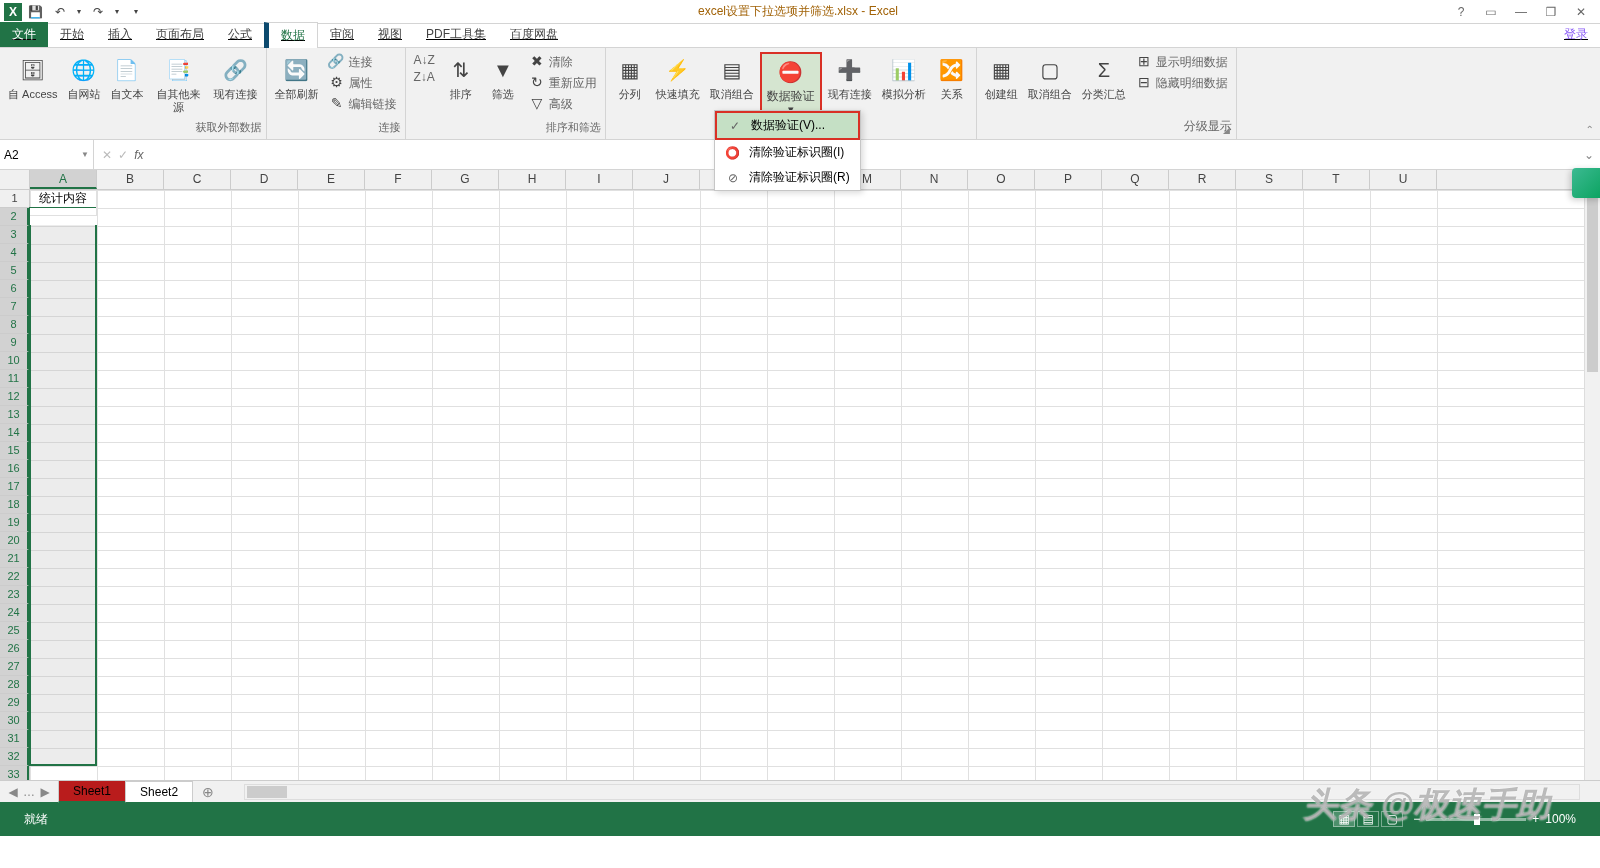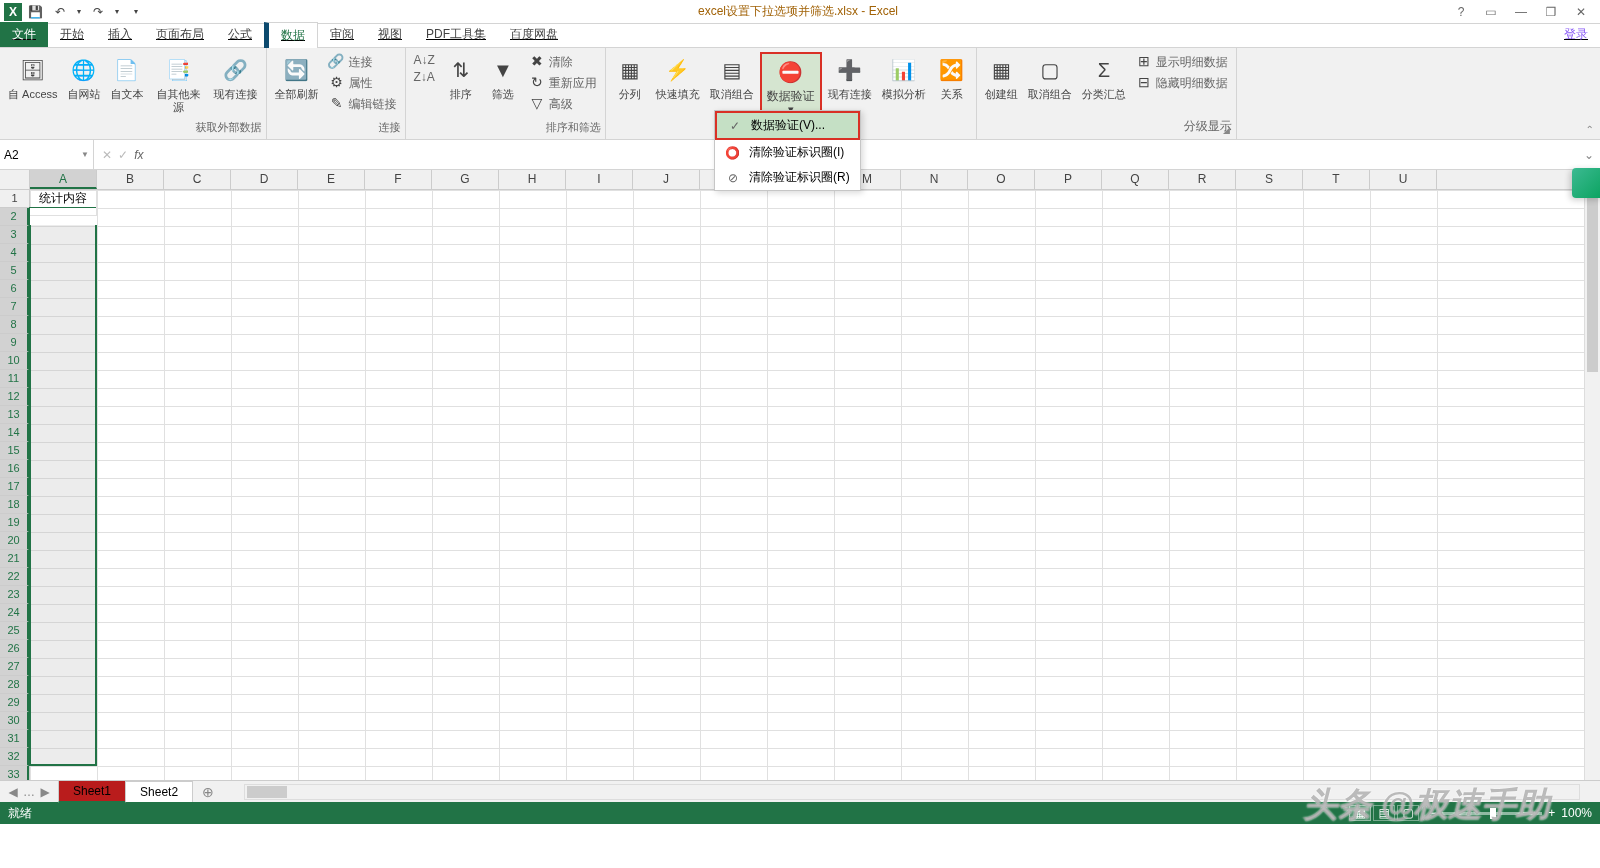--- a/index.html
+++ b/index.html
@@ -62,21 +62,21 @@
 .sheet-nav { display: flex; gap: 2px; padding: 0 6px; color: #888; }
 .sheet-nav span { width: 14px; text-align: center; }
 .sheet-tabs { display: flex; align-items: center; }
 .sheet-tab { padding: 3px 14px; border: 1px solid #ccc; background: #fff; border-bottom: none; margin-right: -1px; cursor: pointer; }
 .sheet-tab.active { border-bottom: 2px solid #217346; background: #b91c1c; }
 .new-sheet { padding: 0 10px; color: #888; font-size: 14px; }
 .h-scrollbar { flex: 1; margin: 0 20px 0 20px; height: 16px; background: #f1f1f1; display: flex; align-items: center; border: 1px solid #ddd; }
 .h-scrollbar .thumb { width: 40px; height: 12px; background: #ccc; margin-left: 2px; }
 .v-scrollbar { position: absolute; right: 0; top: 20px; bottom: 0; width: 16px; background: #f1f1f1; border-left: 1px solid #ddd; }
 .v-scrollbar .thumb { position: absolute; top: 2px; left: 2px; right: 2px; height: 180px; background: #ccc; }
-.statusbar { height: 22px; background: #217346; color: #fff; display: flex; align-items: center; padding: 0 8px; font-size: 11px; }
+.statusbar { height: 34px; background: #217346; color: #fff; display: flex; align-items: center; padding: 0 24px; font-size: 11px; }
 .statusbar .mid { flex: 1; }
 .view-btns { display: flex; gap: 2px; margin-right: 10px; }
 .view-btn { width: 22px; height: 16px; border: 1px solid rgba(255,255,255,.4); display: flex; align-items: center; justify-content: center; }
 .view-btn.active { background: rgba(255,255,255,.2); }
 .zoom { display: flex; align-items: center; gap: 6px; }
 .zoom-slider { width: 100px; height: 3px; background: rgba(255,255,255,.5); position: relative; }
 .zoom-slider .knob { position: absolute; left: 48px; top: -4px; width: 6px; height: 11px; background: #fff; }
 .watermark { position: absolute; right: 50px; bottom: 40px; font-size: 34px; font-weight: bold; color: rgba(120,120,120,.5); font-style: italic; pointer-events: none; text-shadow: 0 0 2px #fff; }
 .side-widget { position: absolute; right: -2px; top: 168px; width: 30px; height: 30px; background: linear-gradient(135deg,#3cba92,#0ba360); border-radius: 4px 0 0 4px; box-shadow: -2px 2px 6px rgba(0,0,0,.2); }
 </style>

